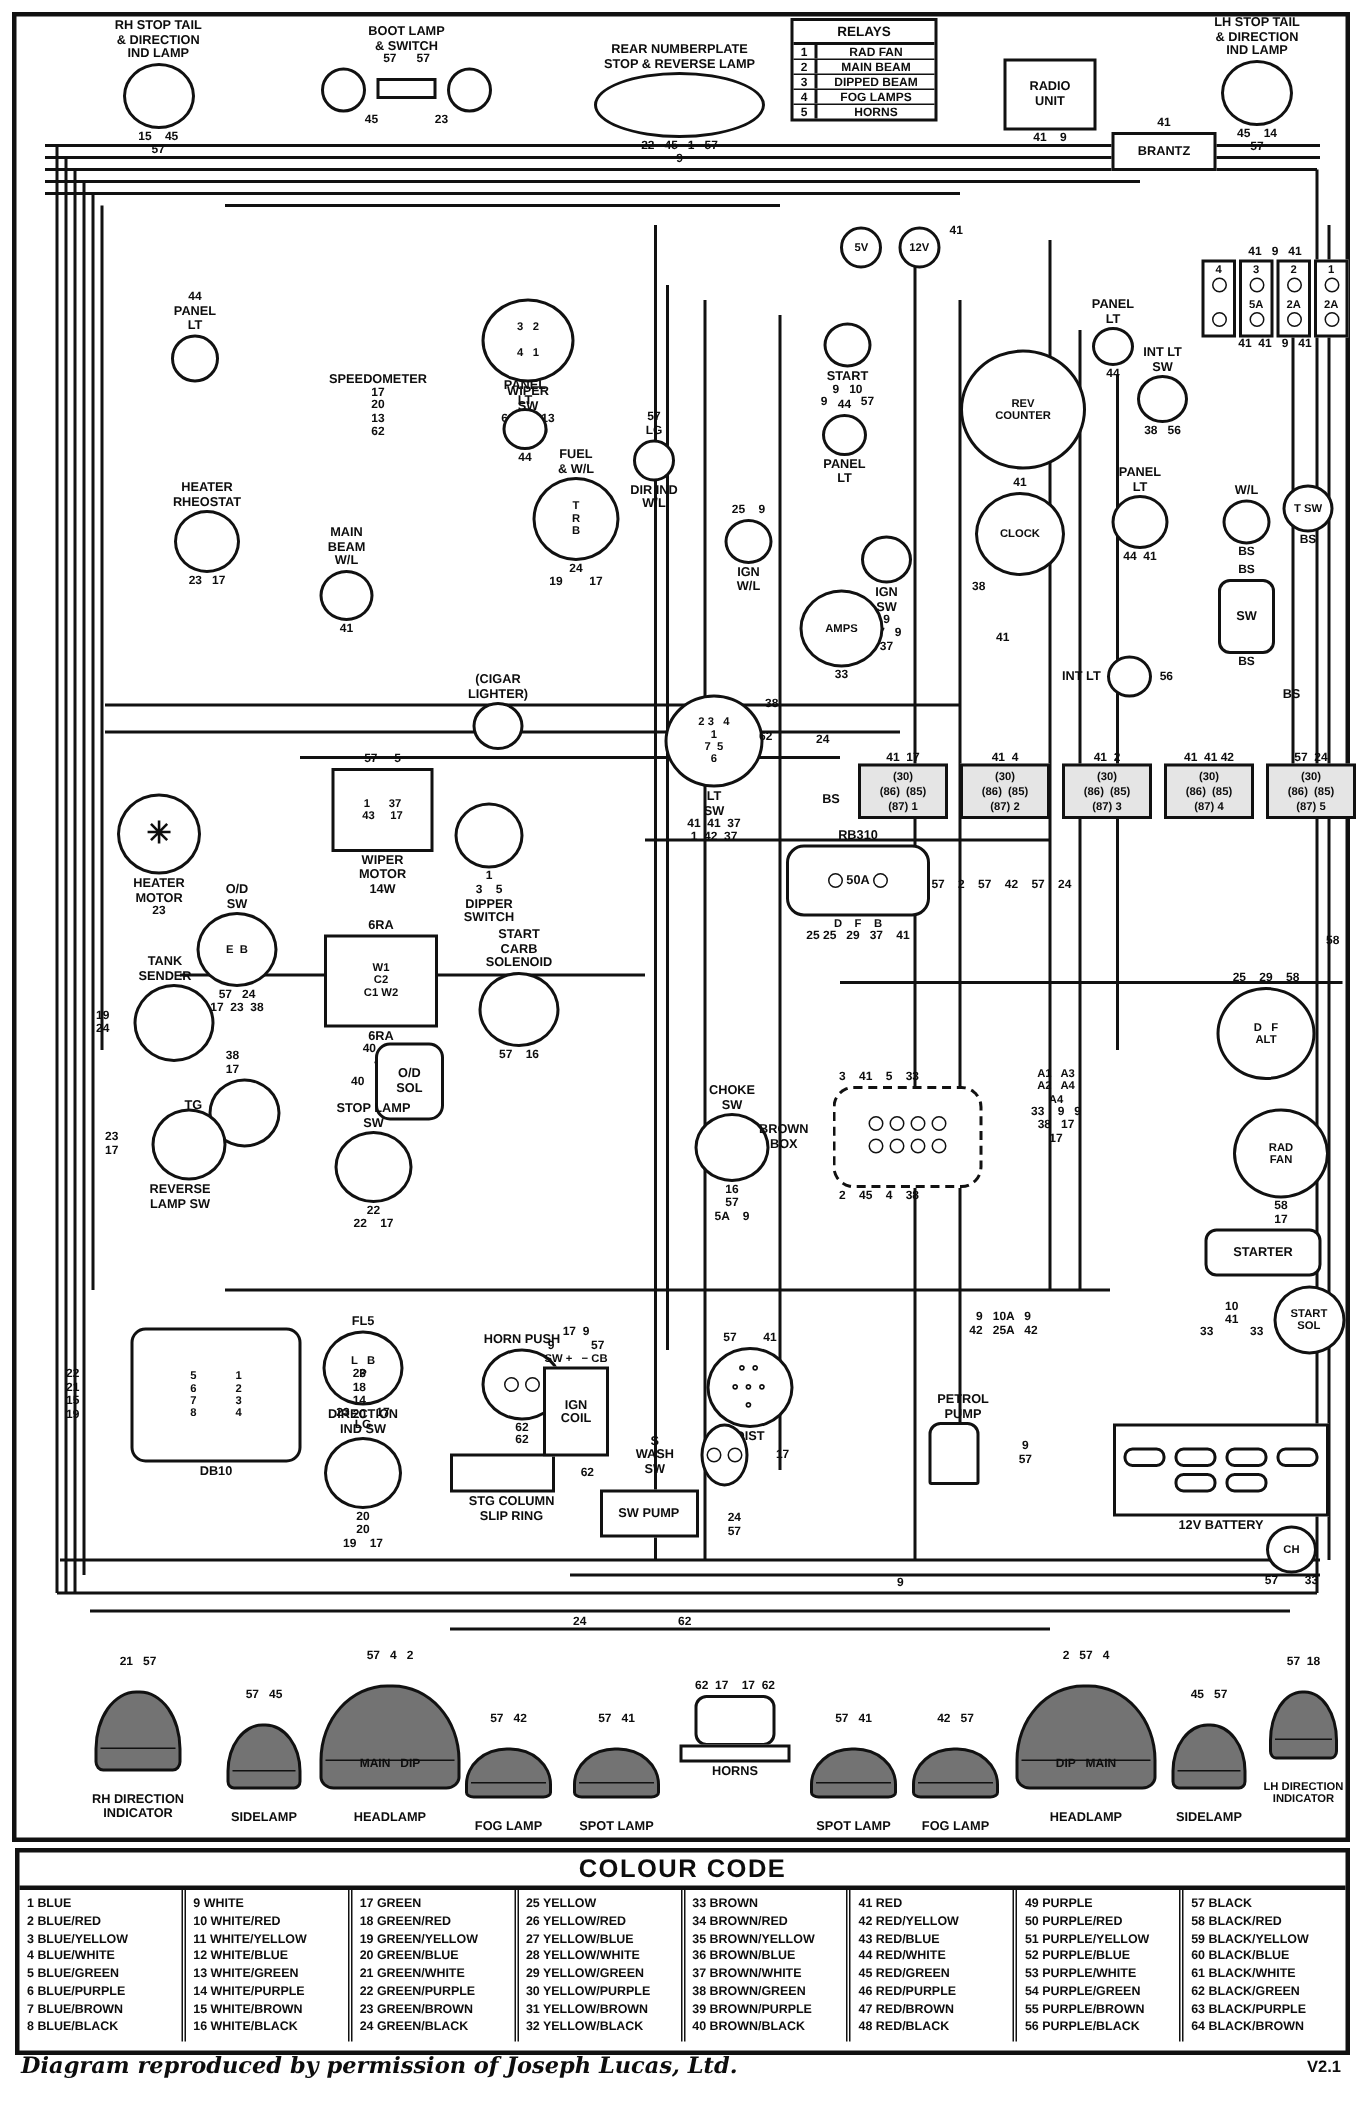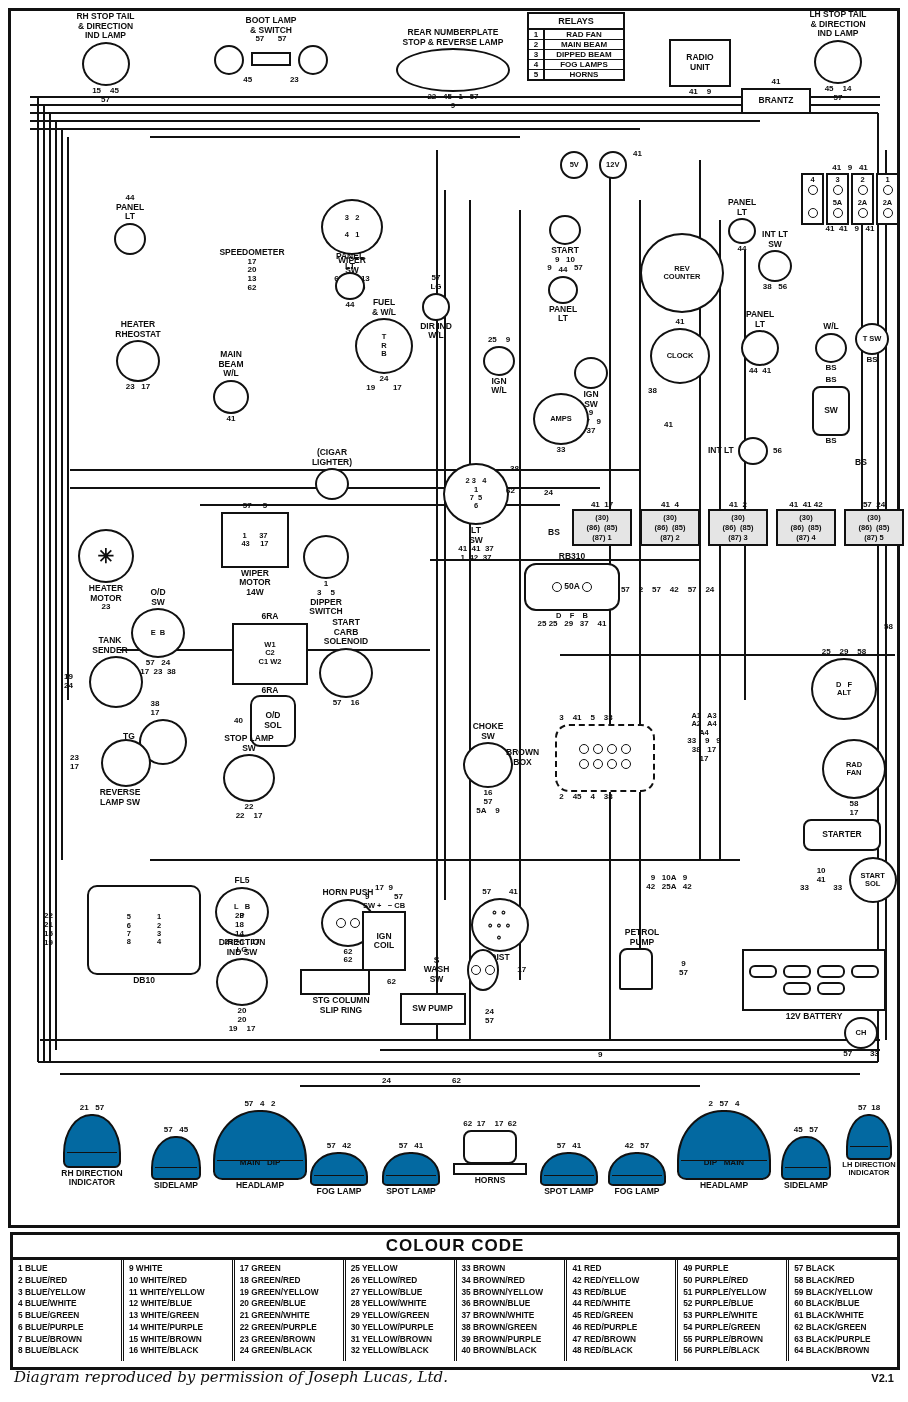--- a/index.html
+++ b/index.html
@@ -5,21 +5,21 @@
   html,body{margin:0;padding:0;background:#fff}
   #page{position:relative;width:908px;height:1402px;background:#fff;font-family:"Liberation Sans",sans-serif;color:#0d0d0d;overflow:hidden}
   #frame{position:absolute;left:8px;top:8px;width:886px;height:1214px;border:3px solid #111;background:#fff}
   #wires{position:absolute;left:0;top:0;z-index:1}
   .comp{position:absolute;z-index:3;text-align:center;font-weight:bold;font-size:8.5px;line-height:1.12}
   .lbl,.pins,.terms{white-space:pre-wrap}
   .pins{font-size:8px}
   .terms{font-size:7.5px}
   .circ{border:2px solid #111;border-radius:50%;background:#fff;margin:1px auto;display:flex;align-items:center;justify-content:center;white-space:pre-wrap;font-size:7.5px;font-weight:bold}
   .rect{border:2px solid #111;background:#fff;margin:1px auto;display:flex;align-items:center;justify-content:center;white-space:pre-wrap}
-  .dome{border:2px solid #111;background:#0369a1;margin:1px auto;border-radius:48% 48% 10% 10% / 72% 72% 12% 12%;position:relative;display:flex;align-items:flex-end;justify-content:center}
+  .dome{border:2px solid #111;background:#737373;margin:14px auto;border-radius:48% 48% 10% 10% / 72% 72% 12% 12%;position:relative;display:flex;align-items:flex-end;justify-content:center}
   .dome::after{content:"";position:absolute;left:2px;right:2px;bottom:26%;border-top:1.5px solid #111}
   .t{display:inline-block;width:8px;height:8px;border:1.5px solid #111;border-radius:50%;background:#fff;margin:1px 2px}
   .cell{display:inline-block;width:24px;height:9px;border:2px solid #111;border-radius:6px;margin:2px 3px}
   
   #relays{position:absolute;left:527px;top:12px;width:94px;border:2px solid #111;background:#fff;z-index:3;font-weight:bold}
   #relays .ttl{border-bottom:2px solid #111;text-align:center;font-size:9px;padding:2px 0}
   .rl-row{display:flex;border-top:1px solid #111;font-size:8px}
   .rl-row:first-of-type{border-top:none}
   .rl-num{width:14px;border-right:2px solid #111;text-align:center}
   .rl-name{flex:1;text-align:center}
@@ -29,21 +29,21 @@
   .r-top{font-size:8px;white-space:pre-wrap}
   .r-box{border:2px solid #111;background:#e5e5e5;font-size:7.5px;white-space:pre-wrap;padding:2px 0;line-height:1.3}
   
   .fcell{display:inline-block;width:19px;border:2px solid #111;background:#fff;font-size:7.5px;font-weight:bold;text-align:center;margin:0 1px;padding:1px 0}
   
   #cc{position:absolute;left:10px;top:1232px;width:884px;height:132px;border:3px solid #111;background:#fff;z-index:3}
   #cc .ttl{font-size:17px;font-weight:bold;text-align:center;border-bottom:3px solid #111;padding:1px 0;letter-spacing:1px}
   #cc-cols{display:flex;height:101px}
   .cc-col{flex:1;border-left:3px double #111;padding:3px 0 0 5px;font-size:8.3px;font-weight:bold;line-height:1.42;white-space:pre-wrap}
   .cc-col:first-child{border-left:none}
-  #caption{position:absolute;left:14px;top:1368px;font-family:"DejaVu Serif",serif;font-style:italic;font-weight:normal;font-size:15px;z-index:3}
+  #caption{position:absolute;left:14px;top:1368px;font-family:"DejaVu Serif",serif;font-style:italic;font-weight:bold;font-size:15px;z-index:3}
   #version{position:absolute;right:14px;top:1372px;font-size:11px;font-weight:bold;z-index:3}
   .stray{position:absolute;z-index:3;font-size:8px;font-weight:bold}
 </style>
 </head>
 <body>
 
 <div id="page">
   <div id="frame"></div>
 
   <svg id="wires" width="908" height="1402">
@@ -382,21 +382,21 @@
       <div class="lbl">DIPPER
 SWITCH</div>
     </div>
   <div class="comp" style="left:114px;top:588px;width:88px">
       <div class="lbl">O/D
 SW</div>
       <div class="circ" style="width:50px;height:46px"><span class="terms">E  B</span></div>
       <div class="pins">57   24
 17  23  38</div>
     </div>
-  <div class="comp" style="left:220px;top:612px;width:100px">
+  <div class="comp" style="left:204px;top:612px;width:100px">
       <div class="lbl">6RA</div>
       <div class="rect" style="width:72px;height:58px"><span class="terms">W1
 C2
 C1 W2</span></div>
       <div class="lbl">6RA</div>
       <div class="pins">40   57
 40</div>
     </div>
   <div class="comp" style="left:64px;top:636px;width:92px">
       <div class="lbl">TANK

